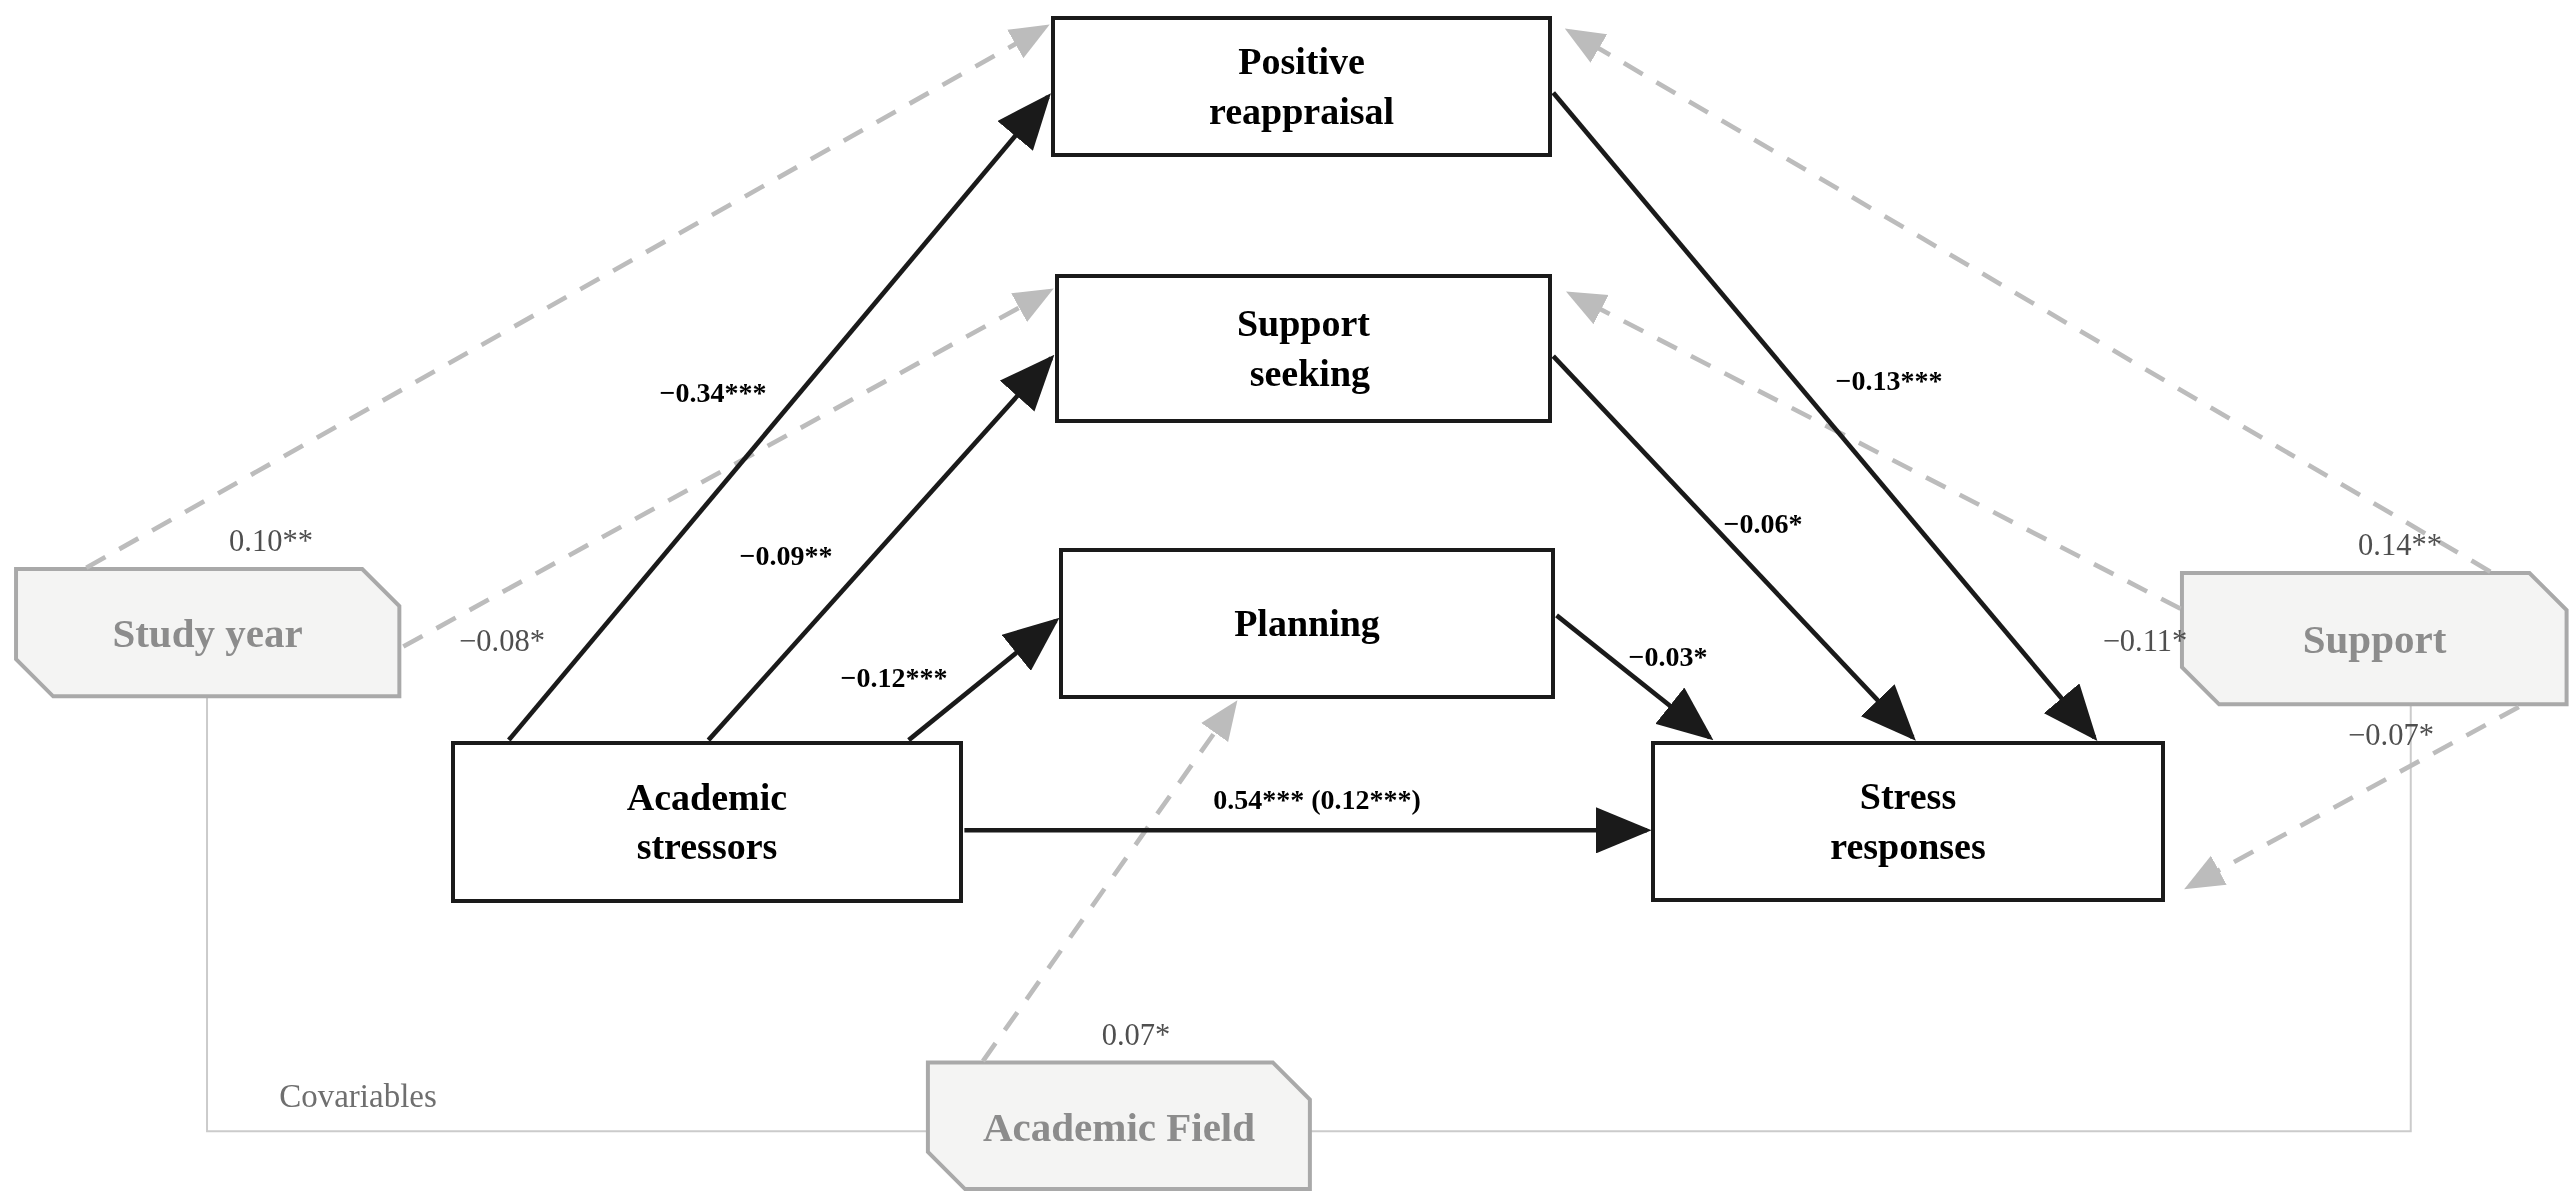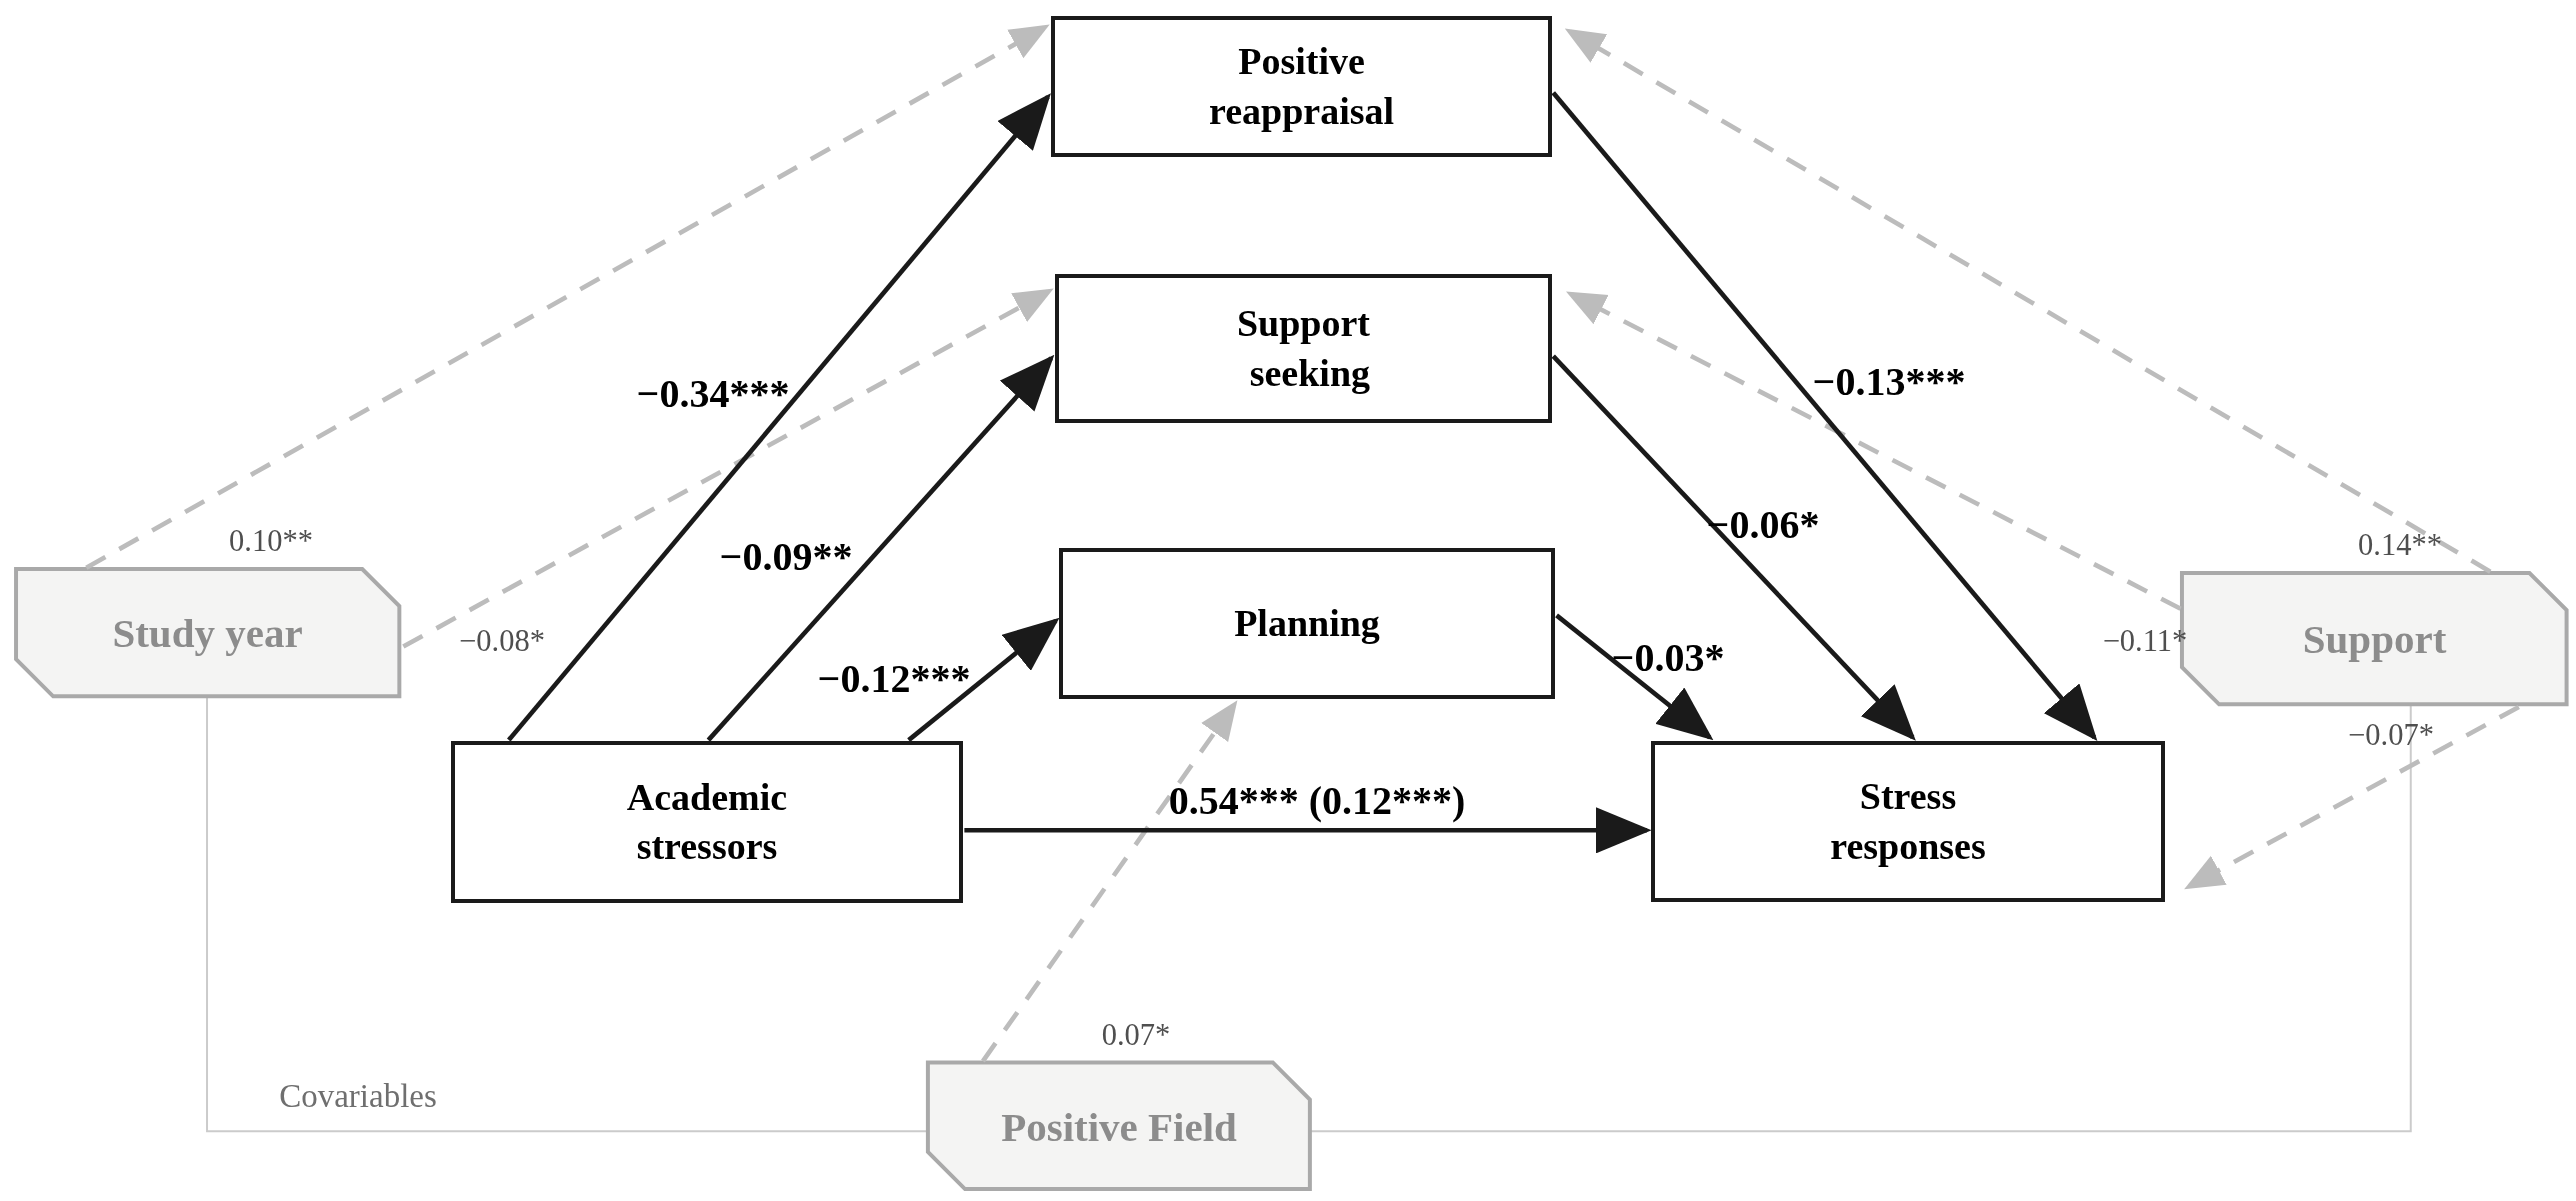--- a/index.html
+++ b/index.html
@@ -65,21 +65,21 @@
     color: var(--cov-text, #8c8c8c);
     font-weight: bold;
     font-size: 41px;
     pointer-events: none;
   }
   .coef {
     position: absolute;
     transform: translate(-50%, -50%);
     color: var(--coef-black, #000000);
     font-weight: bold;
-    font-size: 40px;
+    font-size: 28px;
     white-space: nowrap;
   }
   .coef-gray {
     position: absolute;
     transform: translate(-50%, -50%);
     color: var(--coef-gray, #4f4f4f);
     font-weight: normal;
     font-size: 30.5px;
     white-space: nowrap;
     margin-left: 44px;
@@ -134,21 +134,21 @@
   <div class="node" style="left:1055px; top:274px; width:497px; height:149px;text-align:right;">Support
 seeking</div>
   <div class="node" style="left:1059px; top:548px; width:496px; height:151px;">Planning</div>
   <div class="node" style="left:451px; top:741px; width:512px; height:162px;">Academic
 stressors</div>
   <div class="node" style="left:1651px; top:741px; width:514px; height:161px;">Stress
 responses</div>
 
   <div class="cov-label" style="left:16px; top:569px; width:383px; height:127px;">Study year</div>
   <div class="cov-label" style="left:2182px; top:573px; width:385px; height:131px;">Support</div>
-  <div class="cov-label" style="left:928px; top:1063px; width:382px; height:127px;">Positive Field</div>
+  <div class="cov-label" style="left:928px; top:1063px; width:382px; height:127px;">Academic Field</div>
 
   <div class="coef" style="left:713px; top:393px;">−0.34***</div>
   <div class="coef" style="left:786px; top:556px;">−0.09**</div>
   <div class="coef" style="left:894px; top:678px;">−0.12***</div>
   <div class="coef" style="left:1317px; top:800px;">0.54*** (0.12***)</div>
   <div class="coef" style="left:1889px; top:381px;">−0.13***</div>
   <div class="coef" style="left:1763px; top:524px;">−0.06*</div>
   <div class="coef" style="left:1668px; top:657px;">−0.03*</div>
 
   <div class="coef-gray" style="left:227px; top:541px;">0.10**</div>

